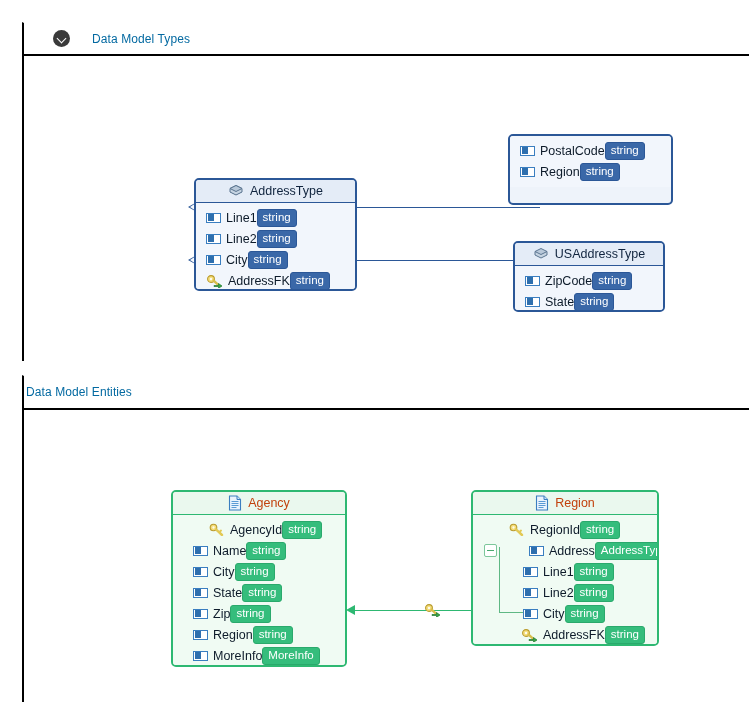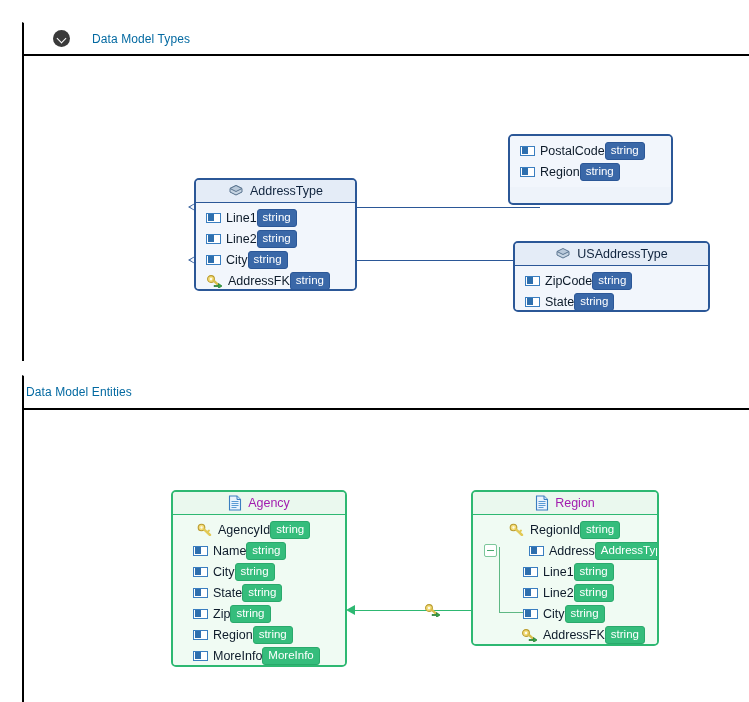--- a/index.html
+++ b/index.html
@@ -103,21 +103,21 @@
   }
 
   
   .node.entity {
     border-color: #2eb872;
     background: #effaf1;
   }
   .node.entity .node-header {
     background: #eaf8ee;
     border-bottom: 1.5px solid #2eb872;
-    color: #a21caf;
+    color: #c2410c;
   }
   .node.entity .node-body { background: #f0fbf3; }
   .node.entity .badge {
     background: #35bd7c;
     color: #ffffff;
     border: 1px solid #2aa96c;
   }
 
   .field {
     display: flex;
@@ -293,21 +293,21 @@
             <span class="badge">string</span>
           </div>
           <div class="field">
             <span class="ico ico-field"></span>
             <span class="field-name">Region</span>
             <span class="badge">string</span>
           </div>
         </div>
       </div>
 
-      <div class="node type" style="left:489px; top:185px; width:197px; height:71px;">
+      <div class="node type" style="left:489px; top:185px; width:152px; height:71px;">
         <div class="node-header">
           <span class="ico ico-type">
             <svg width="16" height="14" viewBox="0 0 16 14">
               <path d="M2 4.5 L2 8 L8 11 L14 8 L14 4.5" fill="#c6d4e2" stroke="#5b7590" stroke-width="1"></path>
               <path d="M2 4.5 L8 1.5 L14 4.5 L8 7.5 Z" fill="#b9c9da" stroke="#5b7590" stroke-width="1"></path>
             </svg>
           </span>
           <span class="node-title-text">USAddressType</span>
         </div>
         <div class="node-body">
@@ -354,21 +354,21 @@
                 <path d="M3.5 6.5 H10.5"></path>
                   <path d="M3.5 8.5 H10.5"></path>
                 <path d="M3.5 10.5 H10.5"></path>
                   <path d="M3.5 12.5 H8.5"></path>
               </g>
             </svg>
           </span>
           <span class="node-title-text">Agency</span>
         </div>
         <div class="node-body">
-          <div class="field" style="padding-left:24px;">
+          <div class="field" style="padding-left:36px;">
             <span class="ico ico-key">
               <svg width="16" height="13" viewBox="0 0 16 13">
                 <circle cx="4.5" cy="4.5" r="3.3" fill="#f4dd7a" stroke="#b99b2e" stroke-width="1.1"></circle>
                 <circle cx="4.5" cy="4.5" r="1.15" fill="#fdfbef"></circle>
                 <path d="M7 6.4 L13 12" stroke="#e2c955" stroke-width="2.4" stroke-linecap="round"></path>
                 <path d="M10.5 9 L12 7.6" stroke="#e2c955" stroke-width="2" stroke-linecap="round"></path>
               </svg>
             </span>
             <span class="field-name">AgencyId</span>
             <span class="badge">string</span>

